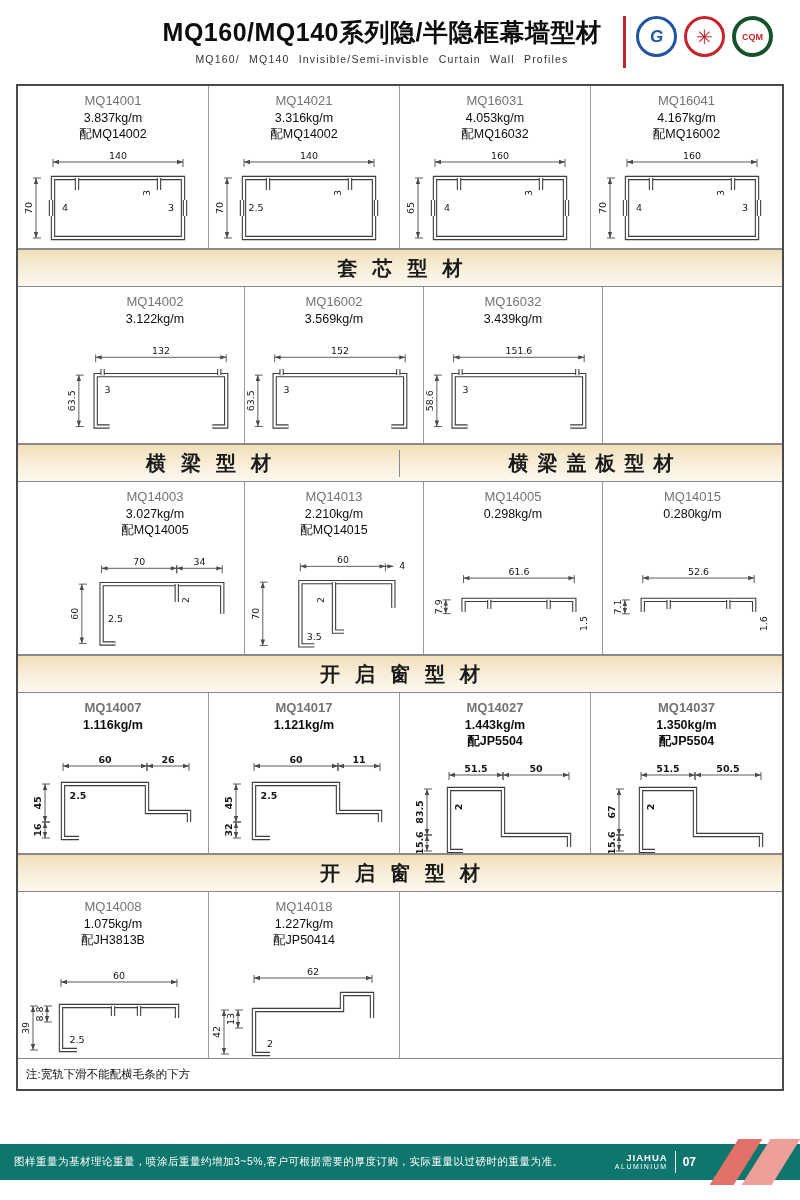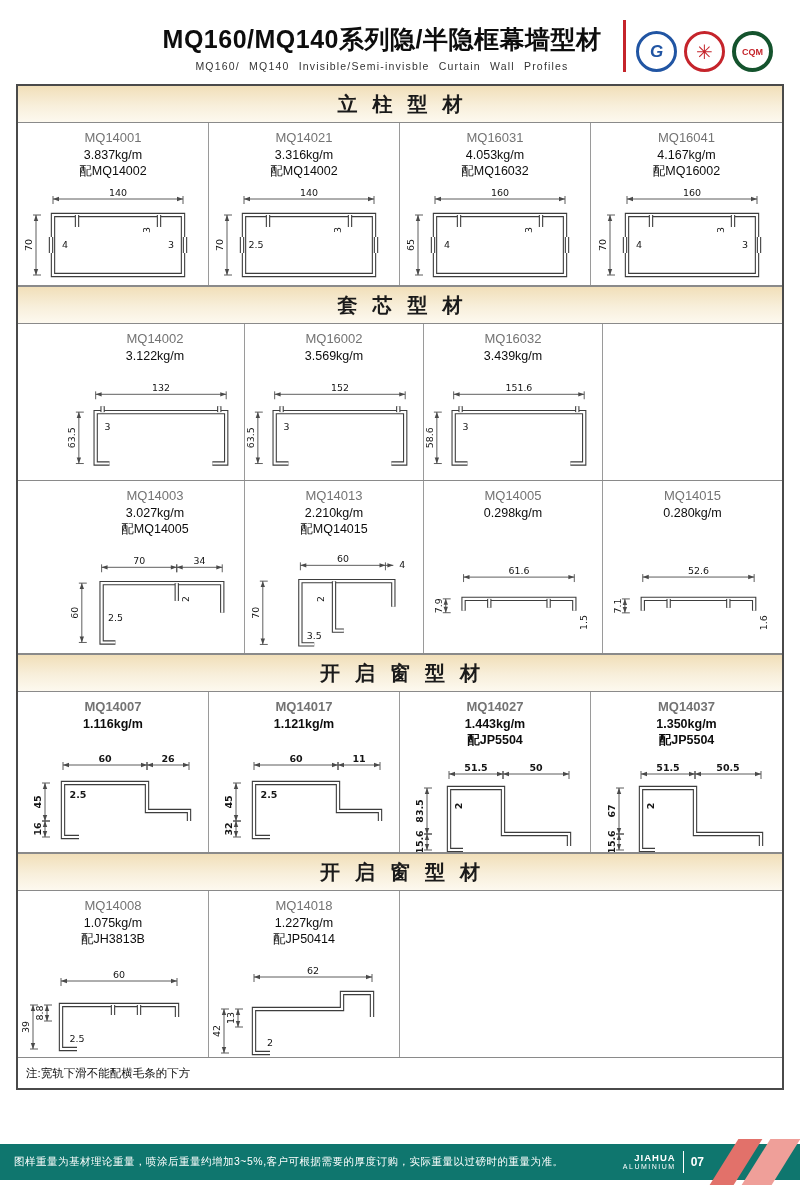--- a/index.html
+++ b/index.html
@@ -1,21 +1,21 @@
 <!DOCTYPE html>
 <html><head>
 <meta charset="utf-8">
 <style>
   html,body{margin:0;padding:0;}
   body{
     width:800px;height:1200px;background:#ffffff;position:relative;
     font-family:"Liberation Sans","DejaVu Sans",sans-serif;color:#111;
   }
   
-  .page-header{display:flex;align-items:flex-end;padding:16px 14px 6px 14px;height:78px;box-sizing:border-box;margin-left:29px;}
+  .page-header{display:flex;align-items:flex-start;padding:16px 14px 6px 14px;height:78px;box-sizing:border-box;margin-left:29px;}
   .ph-spacer{width:104px;}
   .ph-center{flex:1;text-align:center;}
   .ph-title{font-size:25px;font-weight:bold;letter-spacing:0.5px;color:#0d0d0d;}
   .ph-sub{font-size:10.5px;color:#333;margin-top:4px;letter-spacing:1.2px;word-spacing:5px;}
   .ph-divider{width:3px;height:52px;background:#c5242b;margin:0 10px 0 6px;}
   .ph-logos{display:flex;gap:7px;align-items:center;width:150px;}
   .logo-circle{width:41px;height:41px;border-radius:50%;display:flex;align-items:center;justify-content:center;box-sizing:border-box;font-weight:bold;}
   .logo-blue{border:3px solid #2155a3;color:#2155a3;font-size:17px;font-style:italic;}
   .logo-red1{border:3px solid #c5242b;color:#c5242b;font-size:20px;}
   .logo-red2{border:4px solid #14532d;color:#c5242b;font-size:9px;letter-spacing:0;}
@@ -49,21 +49,21 @@
   
   .po{fill:none;stroke:#3d3d3d;stroke-width:4.4;stroke-linejoin:miter;stroke-linecap:butt;}
   .pi{fill:none;stroke:#ffffff;stroke-width:2.2;stroke-linejoin:miter;stroke-linecap:butt;}
   .dl{stroke:#4a4a4a;stroke-width:0.9;}
   .dt{font-size:9.5px;fill:#151515;font-family:"DejaVu Sans",sans-serif;}
   .ah{fill:#4a4a4a;}
   
   .footer-bar{position:absolute;left:0;right:0;bottom:20px;height:36px;background:#0f766e;
     display:flex;align-items:center;color:#fff;}
   .footer-text{font-size:10.5px;padding-left:14px;letter-spacing:0.5px;}
-  .brand{position:absolute;right:96px;top:0;height:36px;display:flex;align-items:center;gap:7px;}
+  .brand{position:absolute;right:104px;top:0;height:36px;display:flex;align-items:center;gap:7px;}
   .brand-names{text-align:right;line-height:1.15;}
   .brand-top{font-size:9.5px;font-weight:bold;letter-spacing:1px;}
   .brand-bottom{font-size:7px;letter-spacing:1.5px;}
   .brand-sep{width:1px;height:22px;background:#ffffff;}
   .page-num{font-size:12px;font-weight:bold;}
   .chev{position:absolute;transform:skewX(-32deg);}
   .chev.c1{right:52px;top:-5px;width:24px;height:46px;background:#e2716a;}
   .chev.c2{right:14px;top:-5px;width:30px;height:46px;background:#ef9f99;}
 </style>
 </head>
@@ -78,23 +78,20 @@
   <div class="ph-divider"></div>
   <div class="ph-logos">
     <div class="logo-circle logo-blue">G</div>
     <div class="logo-circle logo-red1">✳</div>
     <div class="logo-circle logo-red2">CQM</div>
   </div>
 </div>
 
 <div class="catalog">
 
-  <div class="sec-header">
-    <span class="sec-title">立柱型材</span>
-  </div>
   <div class="row r-tube">
     <div class="cell">
       <div class="model">MQ14001</div>
       <div class="weight">3.837kg/m</div>
       <div class="pair">配MQ14002</div>
       <div class="draw">
           <svg width="180" height="106" viewBox="0 0 180 106">
             <path d="M30,36 H160 V96 H30 Z" class="po"></path>
             <path d="M30,36 H160 V96 H30 Z" class="pi"></path>
             <path d="M54,36 v12" class="po"></path>
@@ -306,20 +303,28 @@
             <polygon class="ah" points="13,42 10.8,48 15.2,48"></polygon>
             <polygon class="ah" points="13,94 10.8,88 15.2,88"></polygon>
             <text class="dt" text-anchor="middle" transform="translate(9,68) rotate(-90)">58.6</text>
             <text class="dt" x="42" y="60" text-anchor="middle">3</text>
           </svg>
         </div>
     </div>
     <div class="cell"></div>
   </div>
 
+  <div class="sec-header sec-split">
+    <div class="half">
+      <span class="sec-title">横梁型材</span>
+    </div>
+    <div class="half">
+      <span class="sec-title tight">横梁盖板型材</span>
+    </div>
+  </div>
   <div class="row r-beam">
     <div class="cell">
       <div class="model">MQ14003</div>
       <div class="weight">3.027kg/m</div>
       <div class="pair">配MQ14005</div>
       <div class="draw">
           <svg width="180" height="112" viewBox="0 0 180 112">
             <path d="M50,104 H36 V44 H158 V74" class="po"></path>
             <path d="M50,104 H36 V44 H158 V74" class="pi"></path>
             <path d="M112,44 V62" class="po"></path>

